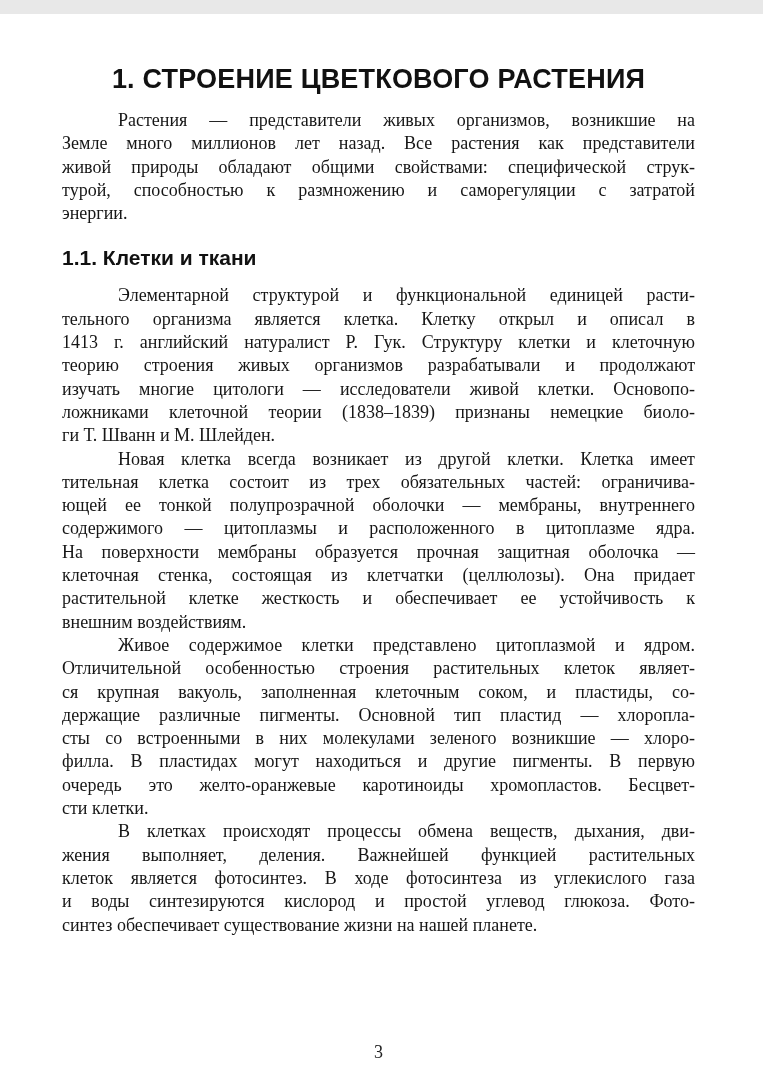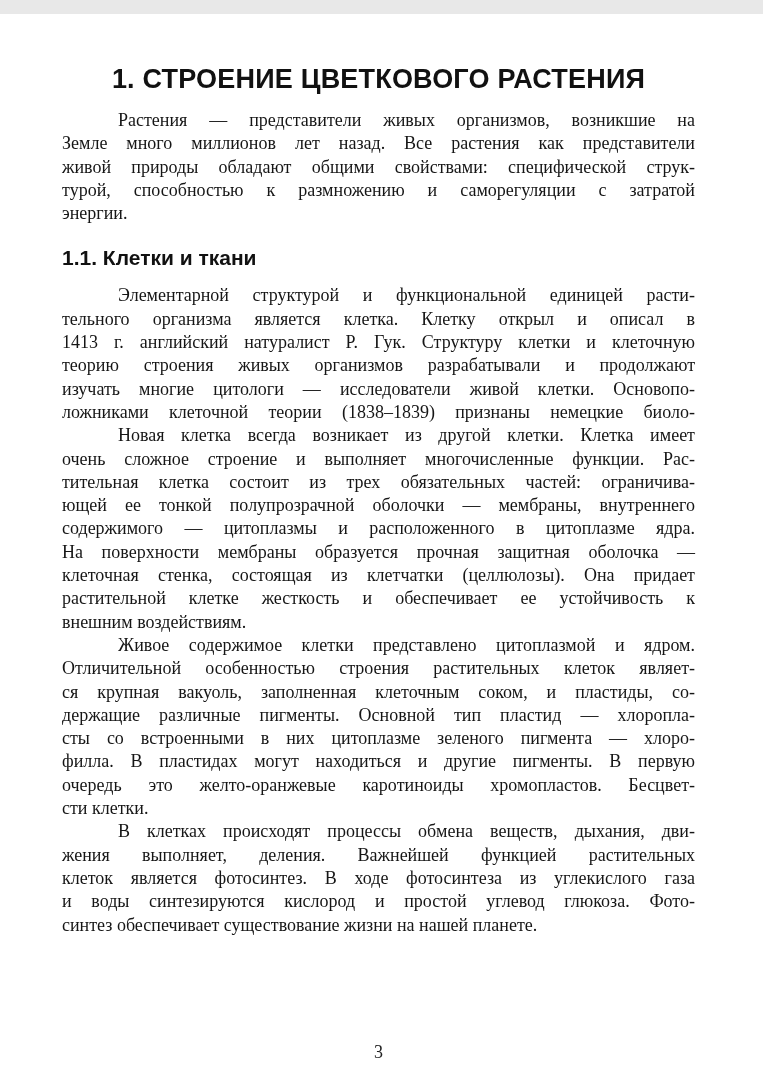--- a/index.html
+++ b/index.html
@@ -87,38 +87,38 @@
   <h2 class="section-heading">1.1. Клетки и ткани</h2>
 
   <div id="section-0-paragraphs">
       <div class="paragraph">
         <div class="line first">Элементарной структурой и функциональной единицей расти-</div>
         <div class="line">тельного организма является клетка. Клетку открыл и описал в</div>
         <div class="line">1413 г. английский натуралист Р. Гук. Структуру клетки и клеточную</div>
         <div class="line">теорию строения живых организмов разрабатывали и продолжают</div>
         <div class="line">изучать многие цитологи — исследователи живой клетки. Основопо-</div>
         <div class="line">ложниками клеточной теории (1838–1839) признаны немецкие биоло-</div>
+        <div class="line last">ги Т. Шванн и М. Шлейден.</div>
       </div>
       <div class="paragraph">
         <div class="line first">Новая клетка всегда возникает из другой клетки. Клетка имеет</div>
-        <div class="line">очень сложное строение и выполняет многочисленные функции. Рас-</div>
         <div class="line">тительная клетка состоит из трех обязательных частей: ограничива-</div>
         <div class="line">ющей ее тонкой полупрозрачной оболочки — мембраны, внутреннего</div>
         <div class="line">содержимого — цитоплазмы и расположенного в цитоплазме ядра.</div>
         <div class="line">На поверхности мембраны образуется прочная защитная оболочка —</div>
         <div class="line">клеточная стенка, состоящая из клетчатки (целлюлозы). Она придает</div>
         <div class="line">растительной клетке жесткость и обеспечивает ее устойчивость к</div>
         <div class="line last">внешним воздействиям.</div>
       </div>
       <div class="paragraph">
         <div class="line first">Живое содержимое клетки представлено цитоплазмой и ядром.</div>
         <div class="line">Отличительной особенностью строения растительных клеток являет-</div>
         <div class="line">ся крупная вакуоль, заполненная клеточным соком, и пластиды, со-</div>
         <div class="line">держащие различные пигменты. Основной тип пластид — хлоропла-</div>
-        <div class="line">сты со встроенными в них цитоплазме зеленого пигмента — хлоро-</div>
+        <div class="line">сты со встроенными в них молекулами зеленого возникшие — хлоро-</div>
         <div class="line">филла. В пластидах могут находиться и другие пигменты. В первую</div>
         <div class="line">очередь это желто-оранжевые каротиноиды хромопластов. Бесцвет-</div>
         <div class="line last">сти клетки.</div>
       </div>
       <div class="paragraph">
         <div class="line first">В клетках происходят процессы обмена веществ, дыхания, дви-</div>
         <div class="line">жения выполняет, деления. Важнейшей функцией растительных</div>
         <div class="line">клеток является фотосинтез. В ходе фотосинтеза из углекислого газа</div>
         <div class="line">и воды синтезируются кислород и простой углевод глюкоза. Фото-</div>
         <div class="line last">синтез обеспечивает существование жизни на нашей планете.</div>

